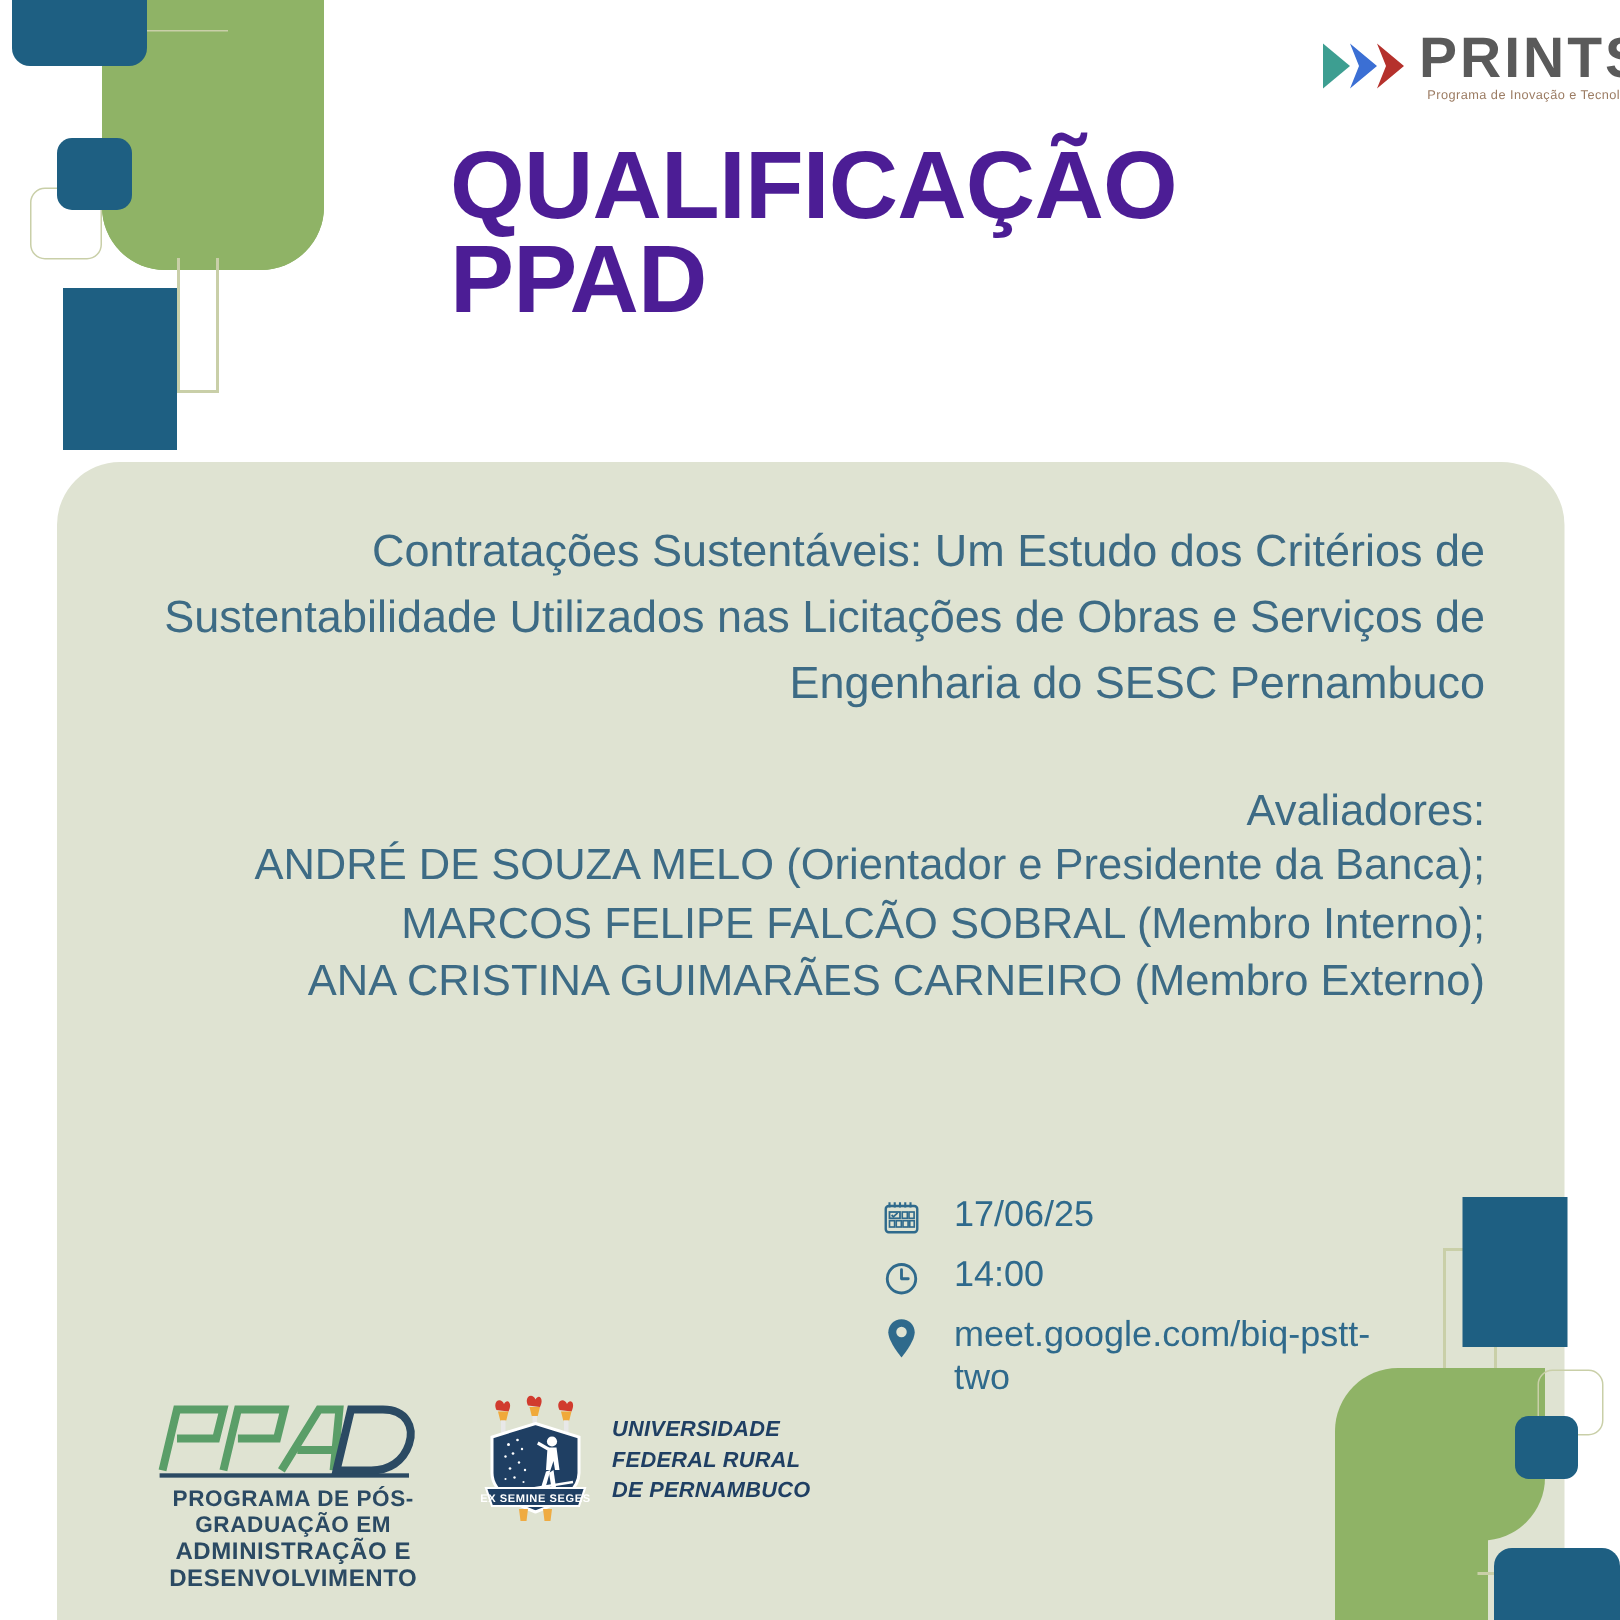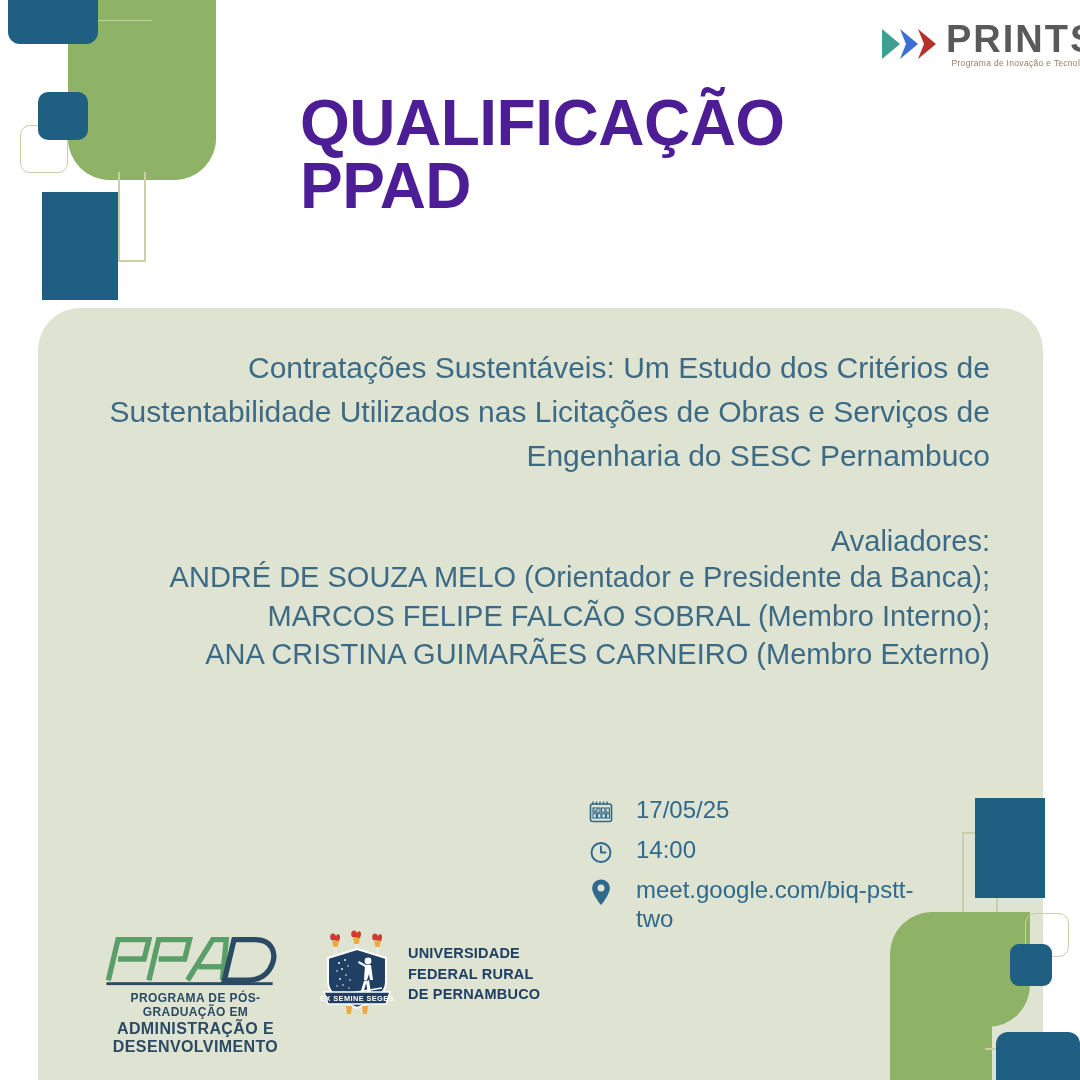--- a/index.html
+++ b/index.html
@@ -232,21 +232,21 @@
   }
 
   
   .ppad-logo {
     position: absolute;
     left: 98px; top: 930px;
     width: 195px;
   }
   .ppad-mark { width: 185px; height: 58px; display: block; }
   .ppad-sub1 {
-    font-size: 12px;
+    font-size: 15px;
     font-weight: bold;
     color: #2b4a63;
     letter-spacing: 0.4px;
     text-align: center;
     margin-top: 3px;
   }
   .ppad-sub2 {
     font-size: 16px;
     font-weight: bold;
     color: #2b4a63;
@@ -262,20 +262,21 @@
     align-items: center;
   }
   .ufrpe-crest { width: 78px; height: 88px; display: block; }
   .ufrpe-text {
     margin-left: 12px;
     font-size: 14.5px;
     font-weight: bold;
     color: #1f3f63;
     line-height: 1.42;
     letter-spacing: 0.2px;
+    font-style: italic;
   }
 </style>
 </head>
 <body>
 
 <div class="poster">
 
   <div class="deco d-tl-green2"></div>
   <div class="deco d-tl-green"></div>
   <div class="deco d-tl-line1"></div>
@@ -345,21 +346,21 @@
           <rect x="5" y="9" width="7" height="4.2" fill="none" stroke="#2f6a8c" stroke-width="1.2"></rect>
           <path d="M6.4 11 L7.6 12.2 L10.4 9.6" fill="none" stroke="#2f6a8c" stroke-width="1.2"></path>
           <rect x="13.5" y="9" width="3.4" height="4.2" fill="none" stroke="#2f6a8c" stroke-width="1.1"></rect>
           <rect x="18" y="9" width="3.4" height="4.2" fill="none" stroke="#2f6a8c" stroke-width="1.1"></rect>
           <rect x="5" y="14.8" width="3.4" height="4.2" fill="none" stroke="#2f6a8c" stroke-width="1.1"></rect>
           <rect x="9.5" y="14.8" width="3.4" height="4.2" fill="none" stroke="#2f6a8c" stroke-width="1.1"></rect>
           <rect x="14" y="14.8" width="3.4" height="4.2" fill="none" stroke="#2f6a8c" stroke-width="1.1"></rect>
           <rect x="18.5" y="14.8" width="3" height="4.2" fill="none" stroke="#2f6a8c" stroke-width="1.1"></rect>
         </svg>
       </span>
-      <span class="info-text">17/05/25</span>
+      <span class="info-text">17/06/25</span>
     </div>
 
     <div class="info-row">
       <span class="info-icon">
         <svg width="26" height="26" viewBox="0 0 26 26">
           <circle cx="13" cy="13.5" r="9.5" fill="none" stroke="#2f6a8c" stroke-width="1.9"></circle>
           <path d="M13 7.5 L13 13.5 L17.5 13.5" fill="none" stroke="#2f6a8c" stroke-width="1.9" stroke-linecap="round" stroke-linejoin="round"></path>
         </svg>
       </span>
       <span class="info-text">14:00</span>

